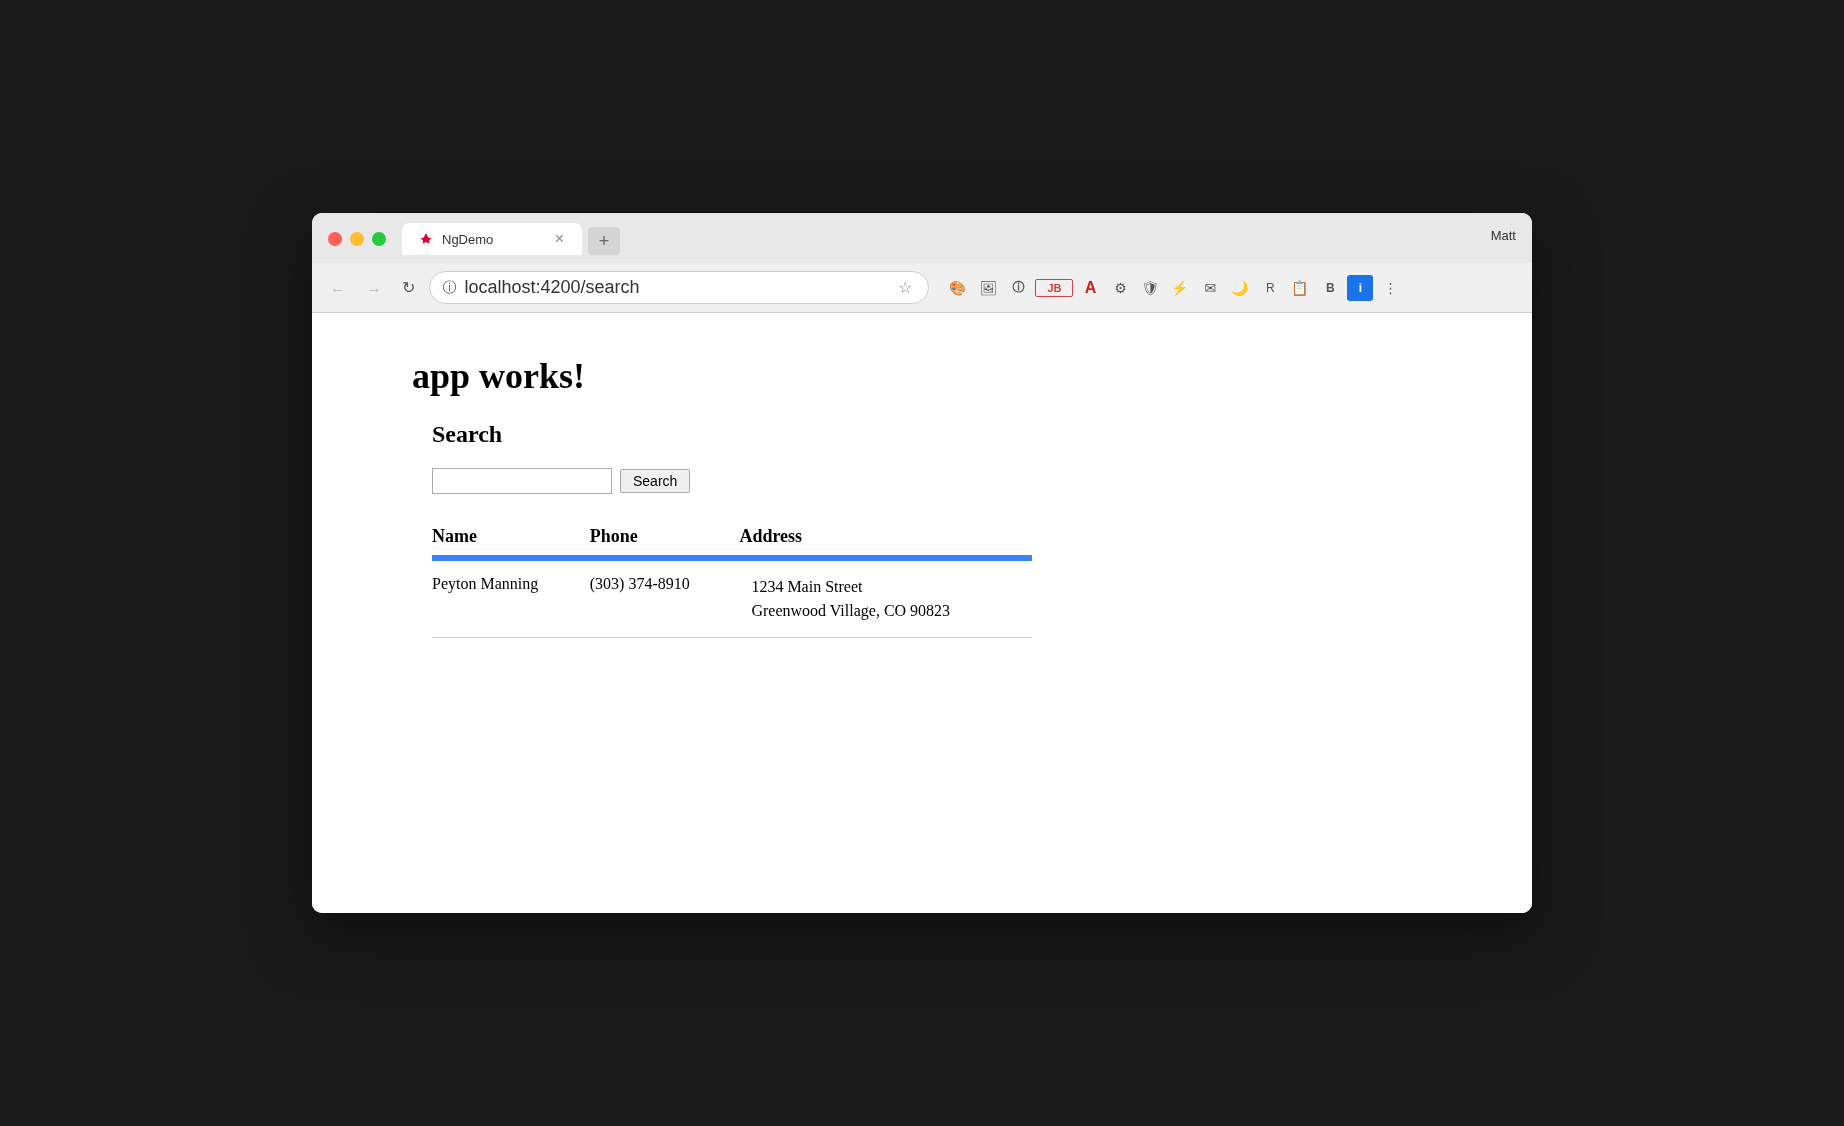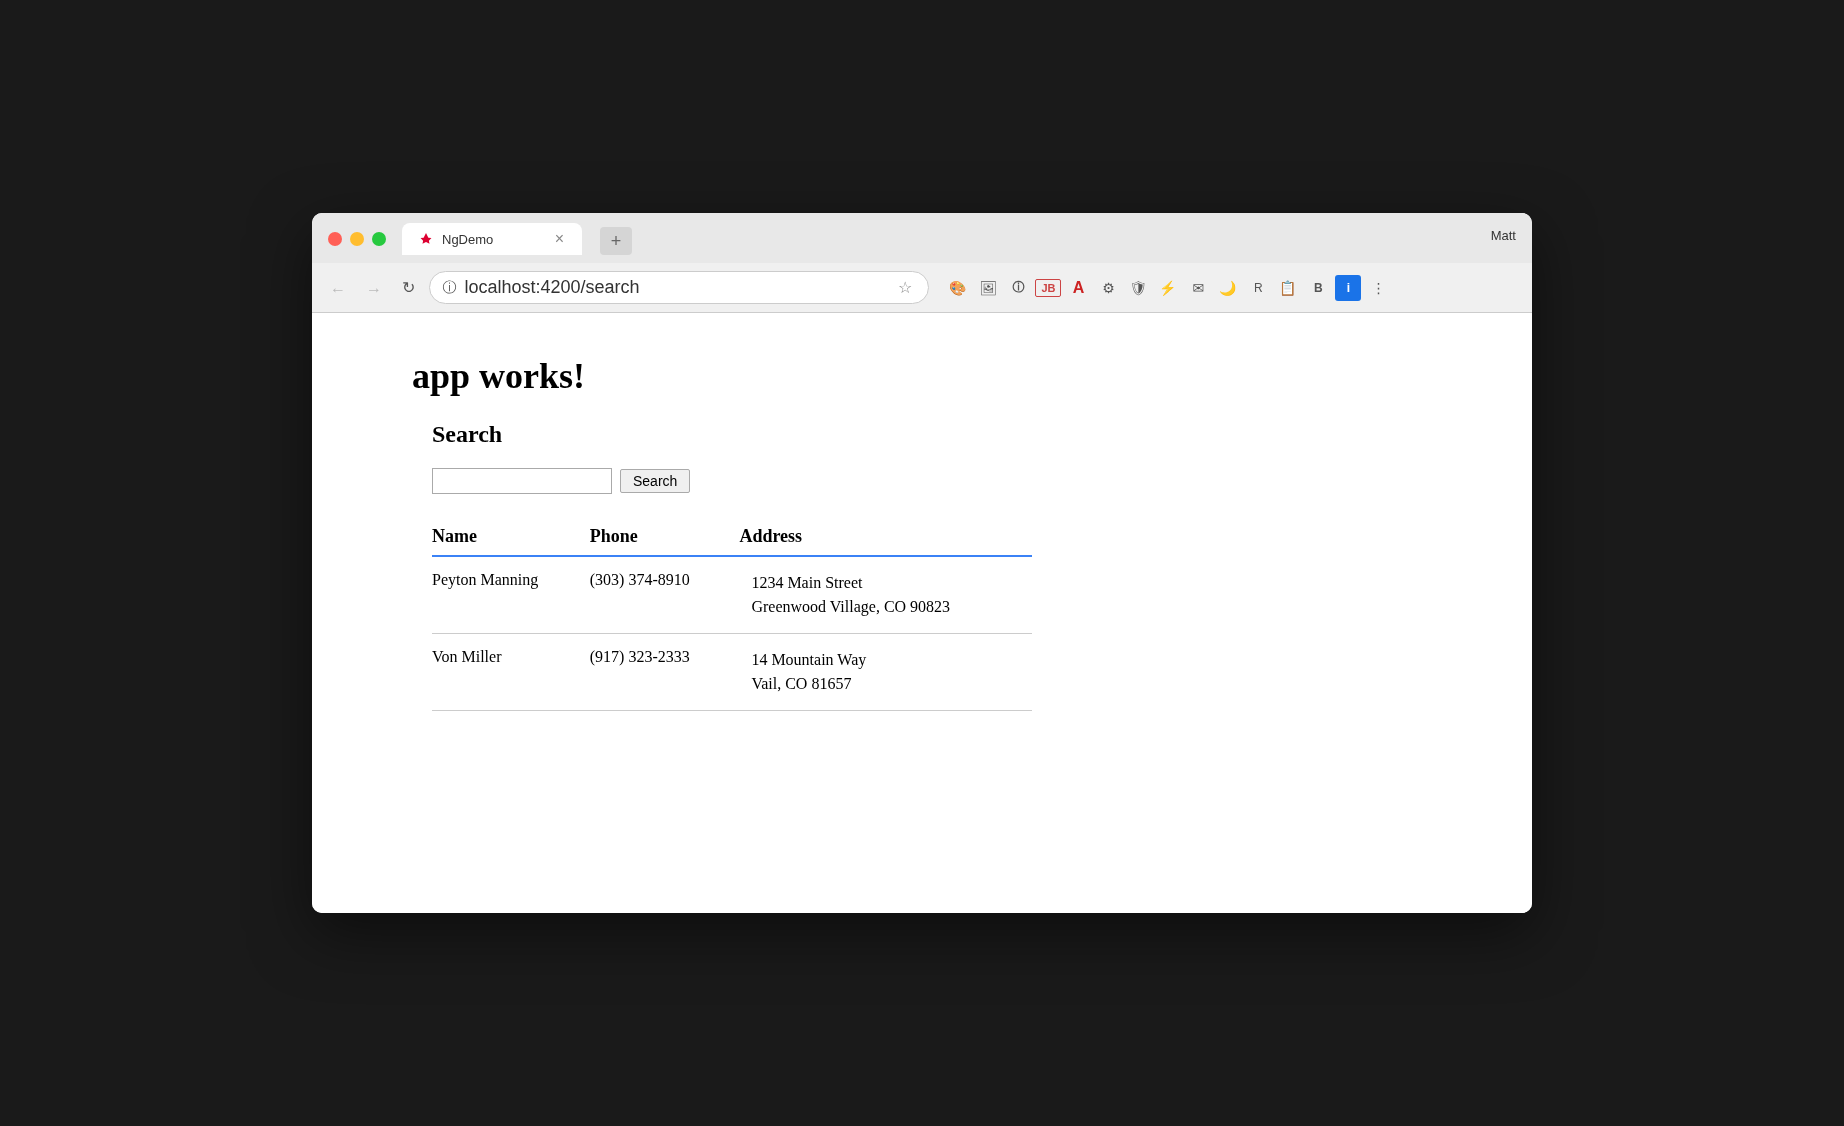--- a/index.html
+++ b/index.html
@@ -49,21 +49,21 @@
       cursor: pointer;
     }
 
     .btn-close { background: #ff5f56; }
     .btn-minimize { background: #ffbd2e; }
     .btn-maximize { background: #27c93f; }
 
     .tabs-row {
       display: flex;
       align-items: flex-end;
-      gap: 12px;
+      gap: 0;
     }
 
     .tab {
       display: flex;
       align-items: center;
       gap: 8px;
       padding: 8px 16px;
       background: #fff;
       border-radius: 8px 8px 0 0;
       font-size: 13px;
@@ -238,21 +238,21 @@
       border-radius: 2px;
     }
 
     
     .results-table {
       width: 600px;
       border-collapse: collapse;
     }
 
     .results-table thead tr {
-      border-bottom: 2px solid #3b82f6;
+      border-bottom: 6px solid #3b82f6;
     }
 
     .results-table th {
       text-align: left;
       font-size: 18px;
       font-weight: bold;
       font-family: Georgia, serif;
       padding: 8px 16px 8px 0;
       color: #000;
     }
@@ -322,21 +322,21 @@
     <div class="address-bar">
       <span class="address-icon">ⓘ</span>
       <span class="address-text">localhost:4200/search</span>
       <button class="star-btn">☆</button>
     </div>
 
     <div class="toolbar-icons">
       <div class="toolbar-icon">🎨</div>
       <div class="toolbar-icon">🖼</div>
       <div class="toolbar-icon" style="font-size:12px; font-weight:bold; color:#555;">ⓘ</div>
-      <div class="toolbar-icon" style="font-size:11px; font-weight:bold; color:#cc4444; border:1px solid #cc4444; border-radius:2px; width:26px; height:18px;">JB</div>
+      <div class="toolbar-icon" style="font-size:11px; font-weight:bold; color:#cc4444; border:1px solid #cc4444; border-radius:2px; width:38px; height:18px;">JB</div>
       <div class="toolbar-icon" style="font-size:16px; font-weight:bold; color:#cc2222;">A</div>
       <div class="toolbar-icon">⚙</div>
       <div class="toolbar-icon">🛡</div>
       <div class="toolbar-icon">⚡</div>
       <div class="toolbar-icon">✉</div>
       <div class="toolbar-icon">🌙</div>
       <div class="toolbar-icon" style="font-size:12px;">R</div>
       <div class="toolbar-icon">📋</div>
       <div class="toolbar-icon" style="font-size:12px; font-weight:bold;">B</div>
       <div class="toolbar-icon" style="background:#1a73e8; color:#fff; border-radius:3px; font-size:12px; font-weight:bold;">i</div>
@@ -366,25 +366,17 @@
         </thead>
         <tbody id="table-body">
         <tr>
       <td>Peyton Manning</td>
       <td>(303) 374-8910</td>
       <td class="address-cell">
         <span class="address-line">1234 Main Street</span>
         <span class="address-line">Greenwood Village, CO 90823</span>
       </td>
     </tr>
-            <tr>
-      <td>Von Miller</td>
-      <td>(917) 323-2333</td>
-      <td class="address-cell">
-        <span class="address-line">14 Mountain Way</span>
-        <span class="address-line">Vail, CO 81657</span>
-      </td>
-    </tr>
           </tbody>
       </table>
     </div>
   </div>
 </div>
 
 </body></html>

